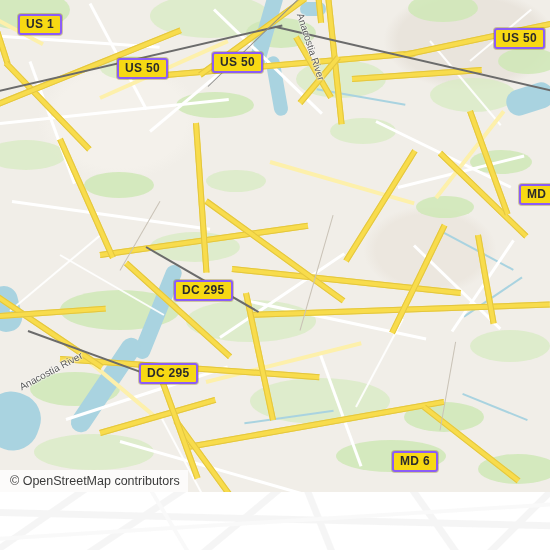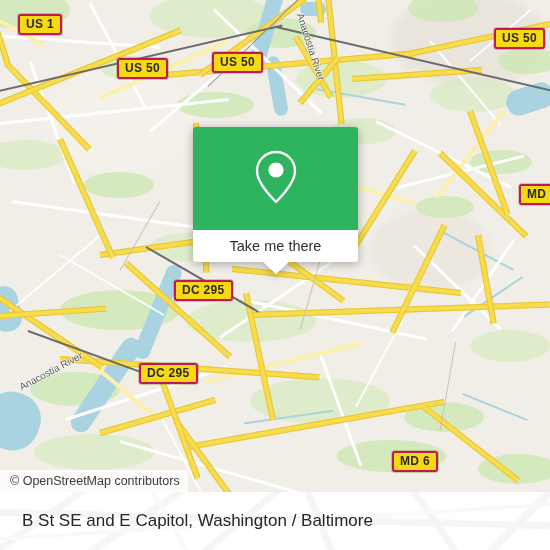--- a/index.html
+++ b/index.html
@@ -37,21 +37,21 @@
   .minor{background:#ffffff;height:3px;}
   .res{background:#ffffff;height:2px;opacity:.9;}
   .rail{background:#6b6b6b;height:2px;}
   .railb{background:#8d8d8d;height:1px;}
   .path{background:#c9c2b6;height:1px;}
 
   
   .shield{
     position:absolute;
     background:#f7d913;
-    border:2px solid #be185d;
+    border:2px solid #8b5cf6;
     border-radius:3px;
     color:#2b2b2b;
     font-size:12px;
     font-weight:bold;
     letter-spacing:.3px;
     padding:1px 6px 2px 6px;
     line-height:14px;
     white-space:nowrap;
     box-shadow:0 0 0 1px rgba(140,120,20,.35);
     font-family:"Liberation Sans", sans-serif;
@@ -242,49 +242,34 @@
     <div class="shield" style="left:212px;top:52px;">US 50</div>
     <div class="shield" style="left:494px;top:28px;">US 50</div>
     <div class="shield" style="left:519px;top:184px;">MD 7</div>
     <div class="shield" style="left:174px;top:280px;">DC 295</div>
     <div class="shield" style="left:139px;top:363px;">DC 295</div>
     <div class="shield" style="left:392px;top:451px;">MD 6</div>
 
     <div id="attribution">© OpenStreetMap contributors</div>
   </div>
 
-  <div id="popup">
-    <div id="popup-head">
-      <span>
-        <svg width="46" height="58" viewBox="0 0 46 58" fill="none" aria-hidden="true">
-          <path d="M23 4 C12.5 4 4 12.4 4 22.8 C4 34 16.5 47.5 23 54 C29.5 47.5 42 34 42 22.8 C42 12.4 33.5 4 23 4 Z" stroke="#ffffff" stroke-width="2.4" fill="none" stroke-linejoin="round"></path>
-          <circle cx="23" cy="22" r="7.6" fill="#ffffff"></circle>
-        </svg>
-      </span>
-    </div>
-    <div id="popup-foot">
-      <span>Take me there</span>
-    </div>
-    <div id="popup-tail"></div>
-  </div>
 
   <div id="bottombar">
     <svg id="bar-watermark" viewBox="0 0 550 58" preserveAspectRatio="none" aria-hidden="true">
       <g stroke="#ededed" stroke-width="7" fill="none">
         <path d="M-20 70 L110 -20"></path>
         <path d="M60 80 L210 -20"></path>
         <path d="M180 80 L300 -20"></path>
         <path d="M300 -20 L340 80"></path>
         <path d="M400 -20 L470 80"></path>
         <path d="M470 80 L560 -10"></path>
         <path d="M-20 20 L560 34"></path>
       </g>
       <g stroke="#f4f4f4" stroke-width="4" fill="none">
         <path d="M-20 48 L560 12"></path>
         <path d="M140 -20 L200 80"></path>
       </g>
     </svg>
 
-    <div id="bar-title">B St SE and E Capitol, Washington / Baltimore</div>
 
   </div>
 
 </div>
 
 </body></html>

